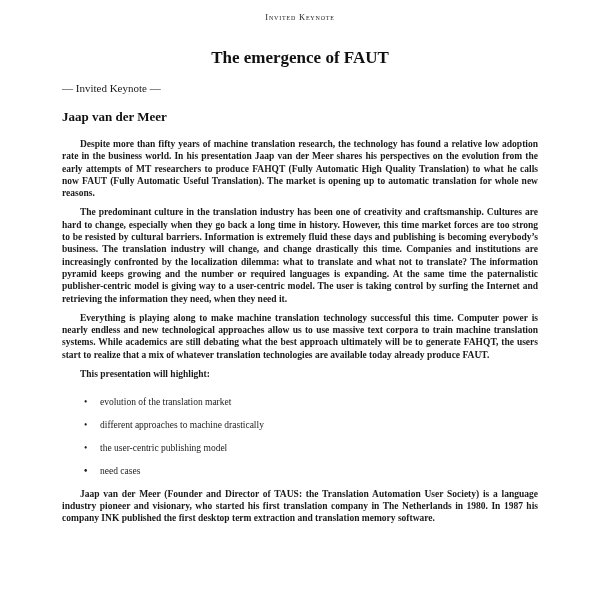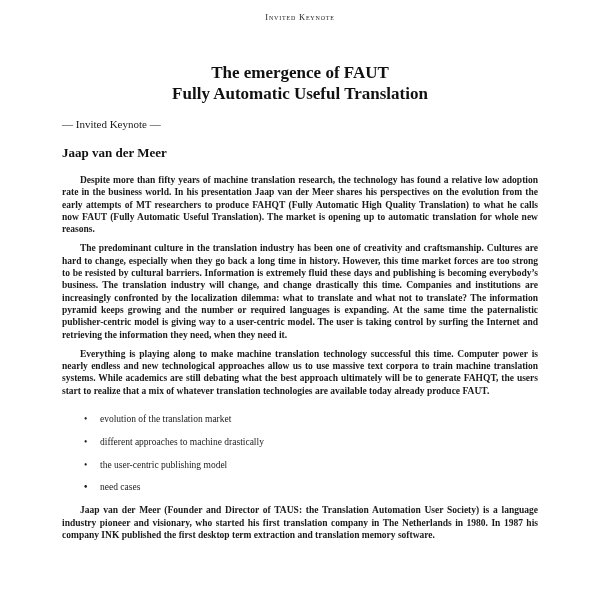--- a/index.html
+++ b/index.html
@@ -23,21 +23,21 @@
   }
   .running-head {
     text-align: center;
     font-size: 8.5px;
     line-height: 10px;
     font-variant: small-caps;
     letter-spacing: 0.8px;
     color: #222222;
   }
   .title {
-    margin-top: 40px;
+    margin-top: 25px;
     text-align: center;
     font-size: 17px;
     line-height: 21px;
     font-weight: bold;
     color: #111111;
   }
   .subtitle {
     margin-top: 14px;
     text-align: left;
     font-size: 11px;
@@ -90,35 +90,35 @@
 </style>
 </head>
 <body>
 
 <div class="page">
 
   <div class="running-head">Invited Keynote</div>
 
   <div class="title">
     <div>The emergence of FAUT</div>
-    <div>Fully Automatic Useful Translation</div>
   </div>
 
   <div class="subtitle">— Invited Keynote —</div>
 
   <div class="author">Jaap van der Meer</div>
 
   <div class="body-text">
 
     <p>Despite more than fifty years of machine translation research, the technology has found a relative low adoption rate in the business world.  In his presentation Jaap van der Meer shares his perspectives on the evolution from the early attempts of MT researchers to produce FAHQT (Fully Automatic High Quality Translation) to what he calls now FAUT (Fully Automatic Useful Translation). The market is opening up to automatic translation for whole new reasons.</p>
 
     <p>The predominant culture in the translation industry has been one of creativity and craftsmanship. Cultures are hard to change, especially when they go back a long time in history.  However, this time market forces are too strong to be resisted by cultural barriers.  Information is extremely fluid these days and publishing is becoming everybody’s business. The translation industry will change, and change drastically this time.  Companies and institutions are increasingly confronted by the localization dilemma:  what to translate and what not to translate? The information pyramid keeps growing and the number or required languages is expanding.  At the same time the paternalistic publisher-centric model is giving way to a user-centric model. The user is taking control by surfing the Internet and retrieving the information they need, when they need it.</p>
 
     <p>Everything is playing along to make machine translation technology successful this time.  Computer power is nearly endless and new technological approaches allow us to use massive text corpora to train machine translation systems.  While academics are still debating what the best approach ultimately will be to generate FAHQT, the users start to realize that a mix of whatever translation technologies are available today already produce FAUT.</p>
 
+    <p>This presentation will highlight:</p>
 
     <ul class="highlight-list">
       <li>
         <span class="dot">•</span>
         <span>evolution of the translation market</span>
       </li>
       <li>
         <span class="dot">•</span>
         <span>different approaches to machine drastically</span>
       </li>

